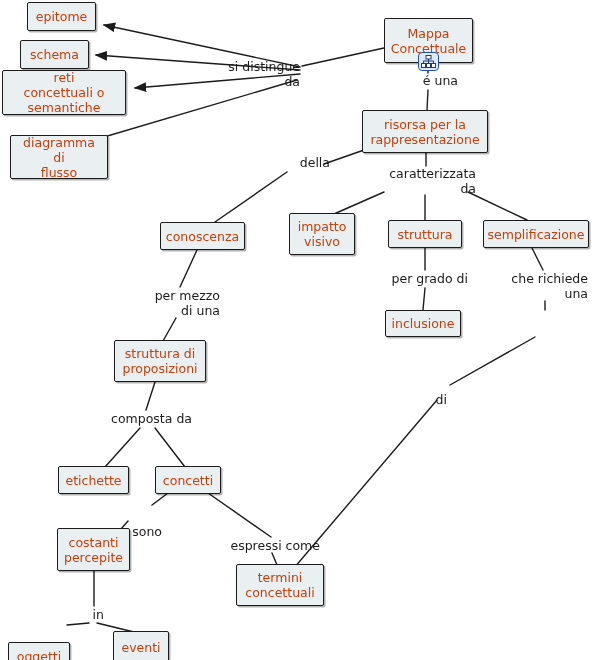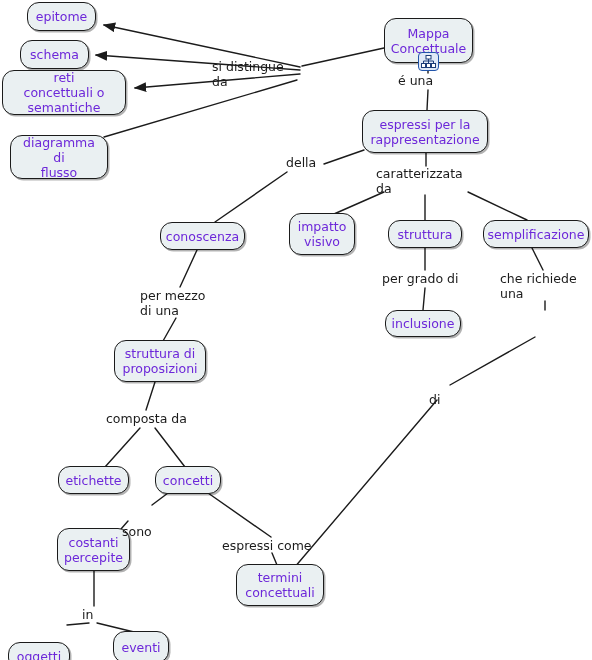--- a/index.html
+++ b/index.html
@@ -24,42 +24,42 @@
     left: 0;
     top: 0;
     width: 592px;
     height: 660px;
   }
   .node-box {
     position: absolute;
     box-sizing: border-box;
     background: #eaf0f2;
     border: 1px solid #1b1b1b;
-    border-radius: 12px;
+    border-radius: 2px;
     display: flex;
     align-items: center;
     justify-content: center;
     text-align: center;
-    color: #6d28d9;
+    color: #c2410c;
     font-size: 12.5px;
     line-height: 15px;
     font-family: "DejaVu Sans", sans-serif;
     box-shadow: 1.5px 1.5px 0px rgba(0,0,0,0.30);
     padding: 0 14px;
     white-space: pre-line;
     user-select: none;
   }
   .link-label {
     position: absolute;
     box-sizing: border-box;
     color: #1b1b1b;
     font-size: 12.5px;
     line-height: 15px;
     font-family: "DejaVu Sans", sans-serif;
-    text-align: left;
+    text-align: right;
     background: transparent;
     white-space: pre-line;
     user-select: none;
   }
   .cmap-icon {
     position: absolute;
     box-sizing: border-box;
     width: 21px;
     height: 19px;
     border: 1px solid #2255aa;
@@ -138,21 +138,21 @@
 
   <div class="node-box" style="left:2px; top:70px; width:124px; height:45px;">reti concettuali o
 semantiche</div>
 
   <div class="node-box" style="left:10px; top:135px; width:98px; height:44px;">diagramma di
 flusso</div>
 
   <div class="node-box" style="left:384px; top:18px; width:89px; height:45px;">Mappa
 Concettuale</div>
 
-  <div class="node-box" style="left:362px; top:110px; width:126px; height:43px;">espressi per la
+  <div class="node-box" style="left:362px; top:110px; width:126px; height:43px;">risorsa per la
 rappresentazione</div>
 
   <div class="node-box" style="left:160px; top:222px; width:85px; height:28px;">conoscenza</div>
 
   <div class="node-box" style="left:289px; top:213px; width:66px; height:42px;">impatto
 visivo</div>
 
   <div class="node-box" style="left:388px; top:220px; width:74px; height:28px;">struttura</div>
 
   <div class="node-box" style="left:483px; top:220px; width:106px; height:28px;">semplificazione</div>

